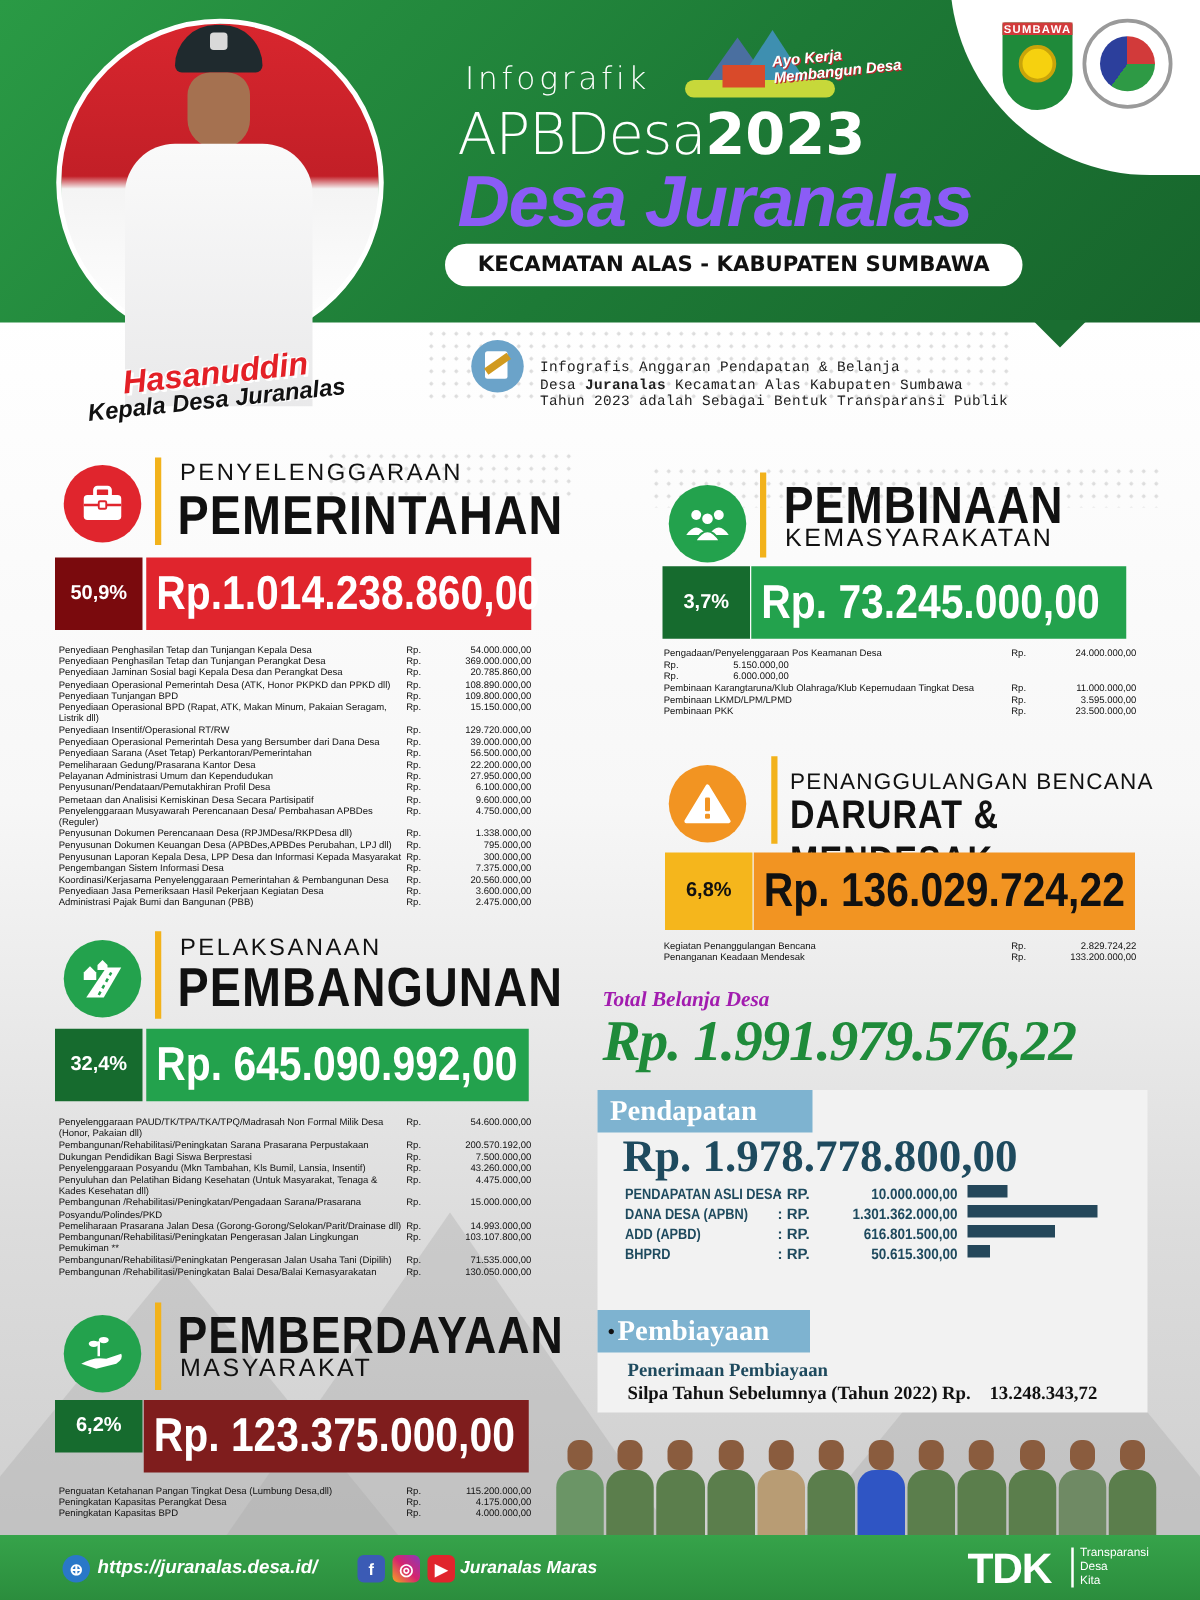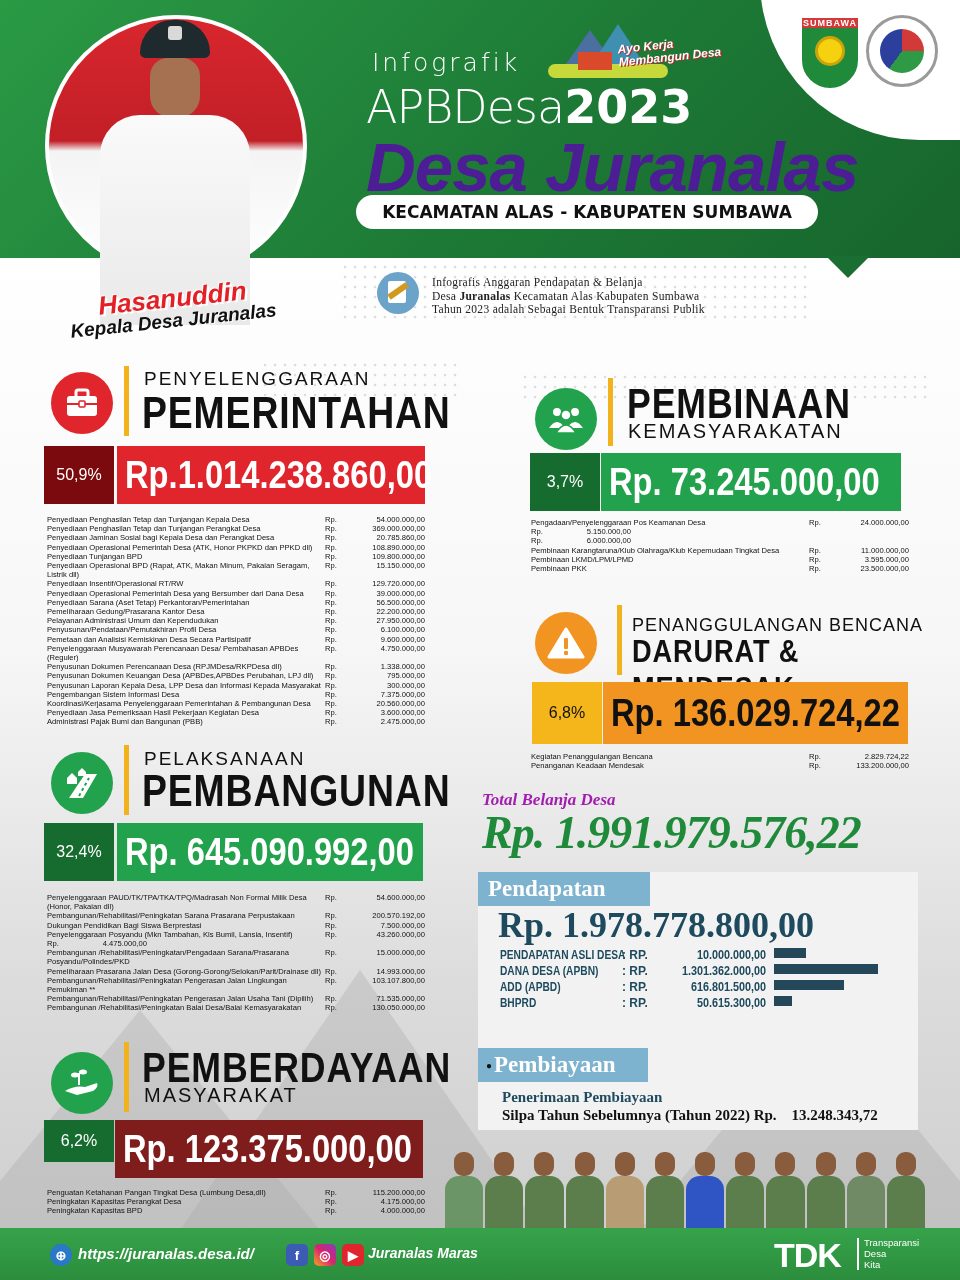--- a/index.html
+++ b/index.html
@@ -25,32 +25,32 @@
 .chief-title{position:absolute;left:70px;top:310px;font-weight:bold;font-style:italic;font-size:19px;color:#111;transform:rotate(-6deg);text-shadow:1px 1px 0 #fff}
 .h-infografik{position:absolute;left:372px;top:48px;font-size:25px;color:#fff;letter-spacing:3px;font-family:"DejaVu Sans",sans-serif;font-weight:300}
 .h-badge{position:absolute;left:548px;top:24px;width:186px;height:58px}
 .h-badge .mtn{position:absolute;left:18px;top:6px;width:0;height:0;border-left:24px solid transparent;border-right:24px solid transparent;border-bottom:34px solid #4a6fa0}
 .h-badge .mtn2{position:absolute;left:44px;top:0;width:0;height:0;border-left:26px solid transparent;border-right:26px solid transparent;border-bottom:40px solid #3e8fb0}
 .h-badge .ground{position:absolute;left:0;top:40px;width:120px;height:14px;background:#c7d83a;border-radius:8px}
 .h-badge .house{position:absolute;left:30px;top:28px;width:34px;height:18px;background:#d94a2a}
 .h-badge .slogan{position:absolute;left:70px;top:14px;font-style:italic;font-weight:bold;color:#fff;font-size:12px;line-height:13px;text-shadow:1px 1px 0 #c0262c;transform:rotate(-6deg)}
 .h-apb{position:absolute;left:366px;top:80px;font-size:46px;color:#fff;font-family:"DejaVu Sans",sans-serif;font-weight:300;letter-spacing:-1px}
 .h-apb b{font-weight:bold;letter-spacing:0}
-.h-desa{position:absolute;left:366px;top:128px;font-size:69px;color:#4c1d95;font-weight:bold;font-style:italic;letter-spacing:-1px}
+.h-desa{position:absolute;left:366px;top:128px;font-size:58px;color:#8b5cf6;font-weight:bold;font-style:italic;letter-spacing:-1px}
 .h-kec{position:absolute;left:356px;top:195px;width:462px;height:34px;background:#fff;border-radius:17px;display:flex;align-items:center;justify-content:center;font-weight:bold;font-size:17px;color:#111;font-family:"DejaVu Sans",sans-serif}
 .intro-icon{position:absolute;left:377px;top:272px;width:42px;height:42px;border-radius:50%;background:#6ba3c9}
 .intro-icon .doc{position:absolute;left:11px;top:9px;width:18px;height:22px;background:#fff;border-radius:2px}
 .intro-icon .hammer{position:absolute;left:10px;top:16px;width:22px;height:6px;background:#d19a1f;transform:rotate(-35deg)}
-.intro-text{position:absolute;left:432px;top:276px;font-size:11.5px;line-height:13.5px;color:#222;font-family:Liberation Serif, serif;letter-spacing:.3px}
+.intro-text{position:absolute;left:432px;top:288px;font-size:11.5px;line-height:13.5px;color:#222;font-family:Liberation Mono, monospace;letter-spacing:.3px}
 .dots{position:absolute;background-image:radial-gradient(#ddd 1.5px,transparent 1.6px);background-size:10px 10px}
 .sec-icon{position:absolute;width:62px;height:62px;border-radius:50%;display:flex;align-items:center;justify-content:center;color:#fff}
 .vbar{position:absolute;width:5px;background:#f2b21b}
 .sec-small{position:absolute;font-family:"Liberation Sans",sans-serif;font-size:19px;letter-spacing:2px;color:#111}
 .sec-big{position:absolute;font-family:"Liberation Sans",sans-serif;font-weight:bold;font-size:38px;color:#111;transform:scaleX(.85);transform-origin:left top;letter-spacing:1px}
-.pct{position:absolute;height:52px;display:flex;align-items:center;justify-content:center;color:#fff;font-weight:normal;font-size:16px}
+.pct{position:absolute;height:52px;display:flex;align-items:center;justify-content:center;color:#fff;font-weight:bold;font-size:16px}
 .amt{position:absolute;height:58px;display:flex;align-items:center;padding-left:8px;color:#fff;font-weight:bold;font-size:38px;white-space:nowrap}
 .amt span{display:inline-block;transform:scaleX(.86);transform-origin:left center}
 .items{position:absolute;font-family:"Liberation Sans",sans-serif;font-size:7.6px;line-height:9.2px;color:#111}
 .item{display:flex}
 .item .lbl{flex:1}
 .item .rp{width:22px}
 .item .val{width:78px;text-align:right}
 .total-lbl{position:absolute;left:482px;top:790px;font-family:"Liberation Serif",serif;font-weight:bold;font-style:italic;font-size:17px;color:#a21caf}
 .total-amt{position:absolute;left:482px;top:806px;font-family:"Liberation Serif",serif;font-weight:bold;font-style:italic;font-size:46px;color:#1f8b3a;letter-spacing:-1px}
 .pend-box{position:absolute;left:478px;top:872px;width:440px;height:168px;background:#f2f2f2}
@@ -281,20 +281,21 @@
       <span class="lbl">Dukungan Pendidikan Bagi Siswa Berprestasi</span>
       <span class="rp">Rp.</span>
       <span class="val">7.500.000,00</span>
     </div>
     <div class="item">
       <span class="lbl">Penyelenggaraan Posyandu (Mkn Tambahan, Kls Bumil, Lansia, Insentif)</span>
       <span class="rp">Rp.</span>
       <span class="val">43.260.000,00</span>
     </div>
     <div class="item">
+      <span class="lbl">Penyuluhan dan Pelatihan Bidang Kesehatan (Untuk Masyarakat, Tenaga &amp; Kades Kesehatan dll)</span>
       <span class="rp">Rp.</span>
       <span class="val">4.475.000,00</span>
     </div>
     <div class="item">
       <span class="lbl">Pembangunan /Rehabilitasi/Peningkatan/Pengadaan Sarana/Prasarana Posyandu/Polindes/PKD</span>
       <span class="rp">Rp.</span>
       <span class="val">15.000.000,00</span>
     </div>
     <div class="item">
       <span class="lbl">Pemeliharaan Prasarana Jalan Desa (Gorong-Gorong/Selokan/Parit/Drainase dll)</span>

